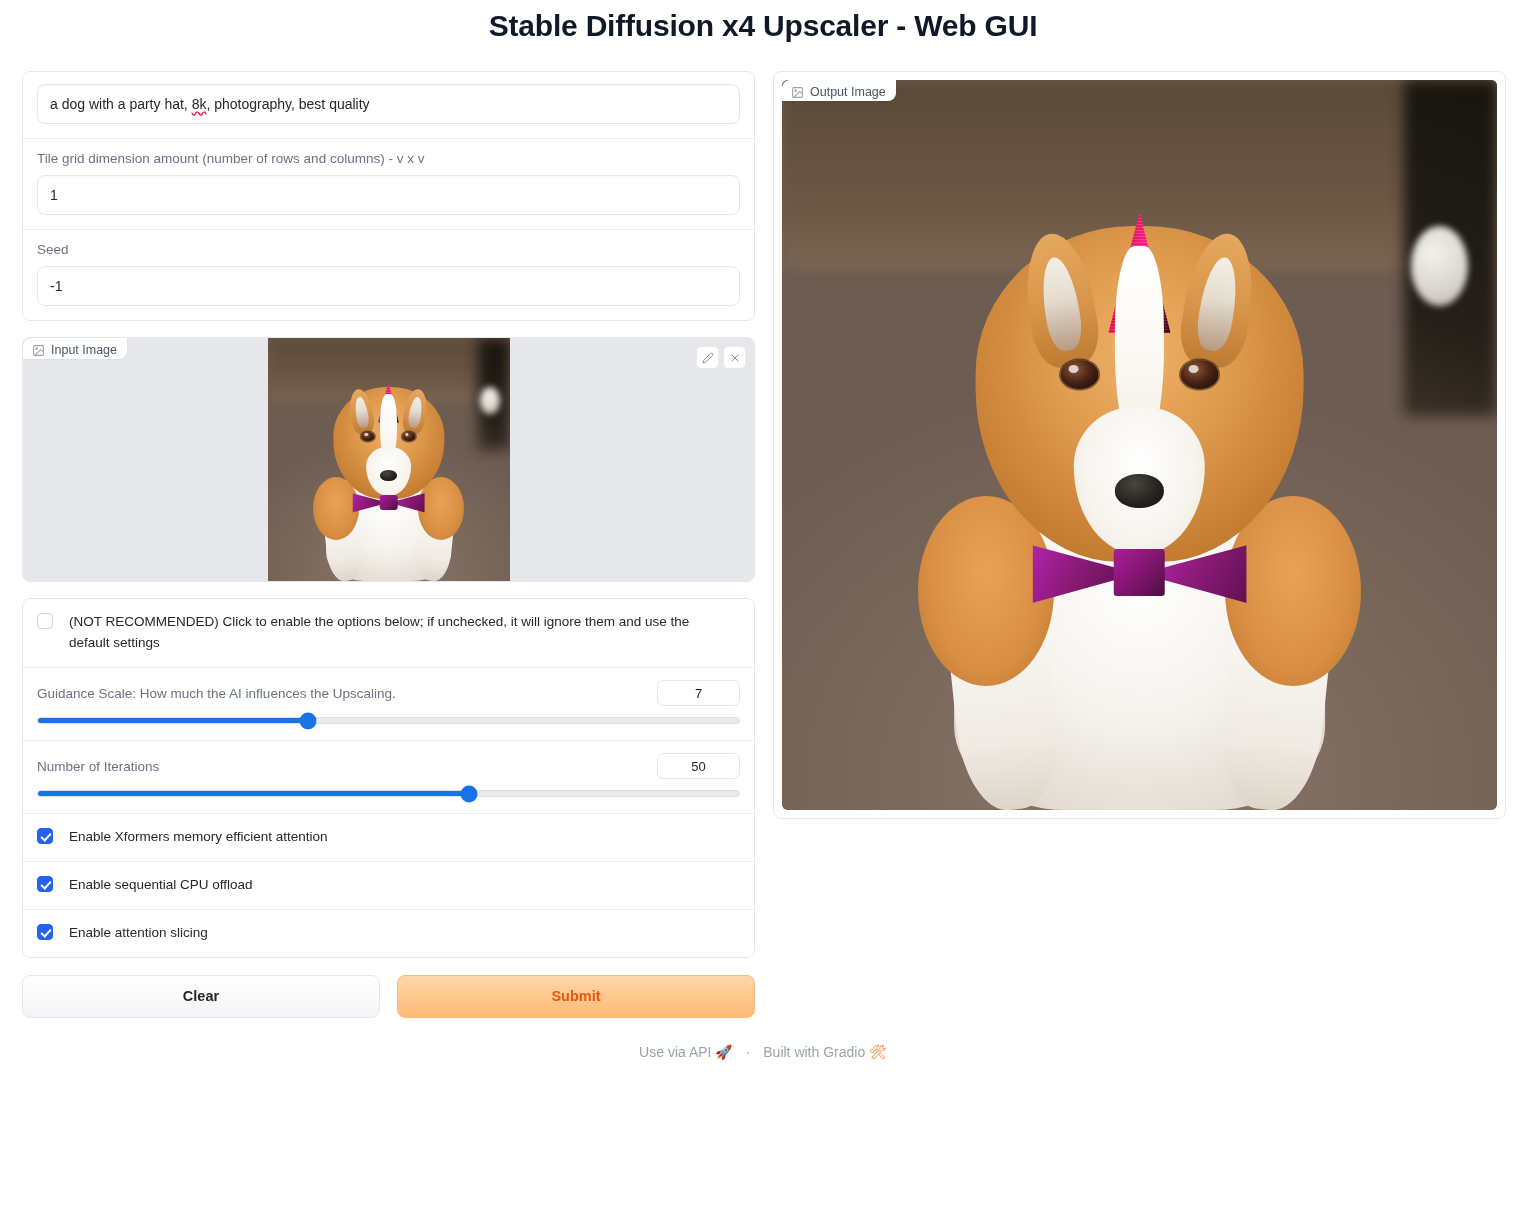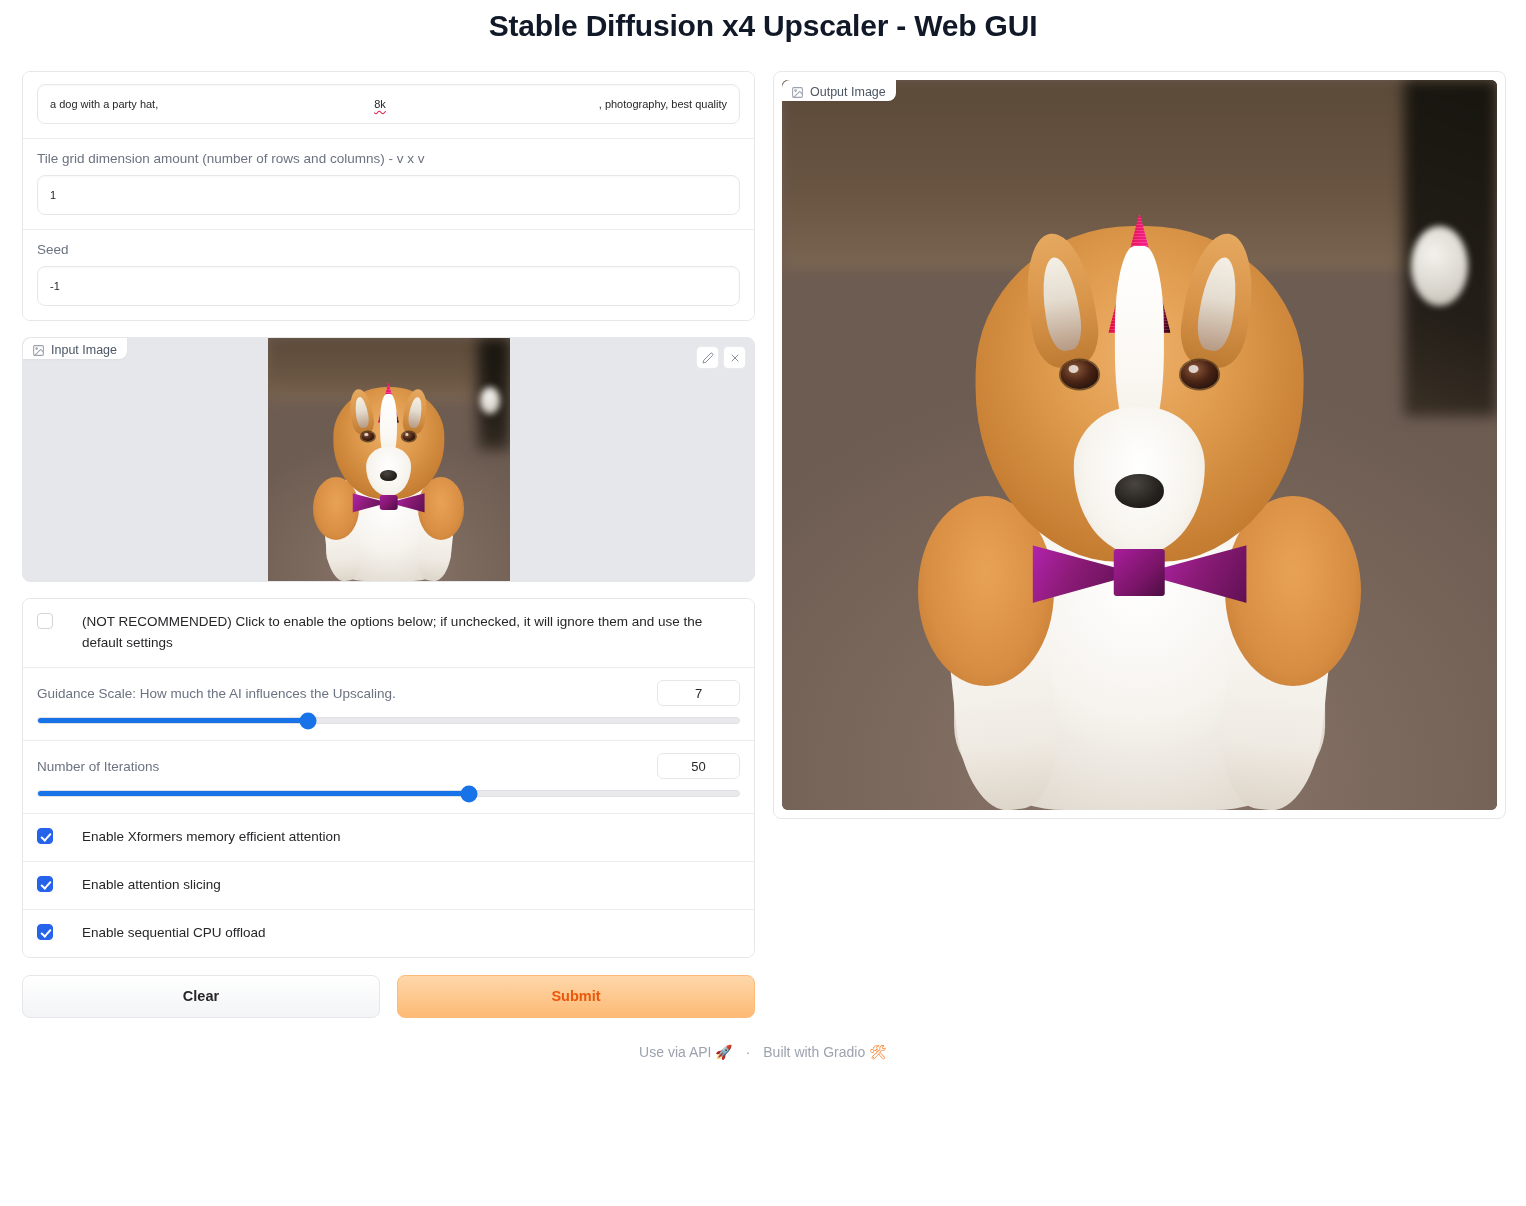--- a/index.html
+++ b/index.html
@@ -55,28 +55,27 @@
     margin-bottom: 8px;
     line-height: 1.2;
   }
   .fake-input {
     position: relative;
     width: 100%;
     height: 40px;
     border: 1px solid #e5e7eb;
     border-radius: 8px;
     background: #ffffff;
-    font-size: 11px;
+    font-size: 14px;
     color: #27272a;
     display: flex;
     align-items: center;
     padding: 0 12px;
     box-shadow: inset 0 1px 2px rgba(0,0,0,0.03);
     white-space: pre;
-    justify-content: space-between;
   }
   .spell { 
     text-decoration: underline wavy #e11d48;
     text-decoration-skip-ink: none;
     text-underline-offset: 2px;
   }
 
   
   .imgpanel {
     position: relative;
@@ -287,21 +286,21 @@
     width: 100%;
     height: 100%;
     border-radius: 6px;
     overflow: hidden;
   }
 
   
   .check-row {
     display: flex;
     align-items: flex-start;
-    gap: 29px;
+    gap: 16px;
     padding: 13px 14px;
     background: #ffffff;
     border-bottom: 1px solid #ededf0;
   }
   .check-row:last-child { border-bottom: none; }
   .cbox {
     flex: 0 0 auto;
     width: 16px; height: 16px;
     border-radius: 4px;
     border: 1px solid #d4d4d8;
@@ -534,26 +533,26 @@
           </div>
         </div>
 
         <div class="check-row">
           <div class="cbox checked"></div>
           <div class="check-label">Enable Xformers memory efficient attention</div>
         </div>
 
         <div class="check-row">
           <div class="cbox checked"></div>
-          <div class="check-label">Enable attention slicing</div>
+          <div class="check-label">Enable sequential CPU offload</div>
         </div>
 
         <div class="check-row">
           <div class="cbox checked"></div>
-          <div class="check-label">Enable sequential CPU offload</div>
+          <div class="check-label">Enable attention slicing</div>
         </div>
 
       </div>
 
       <div class="btn-row">
         <div class="btn btn-clear">Clear</div>
         <div class="btn btn-submit">Submit</div>
       </div>
 
     </div>

